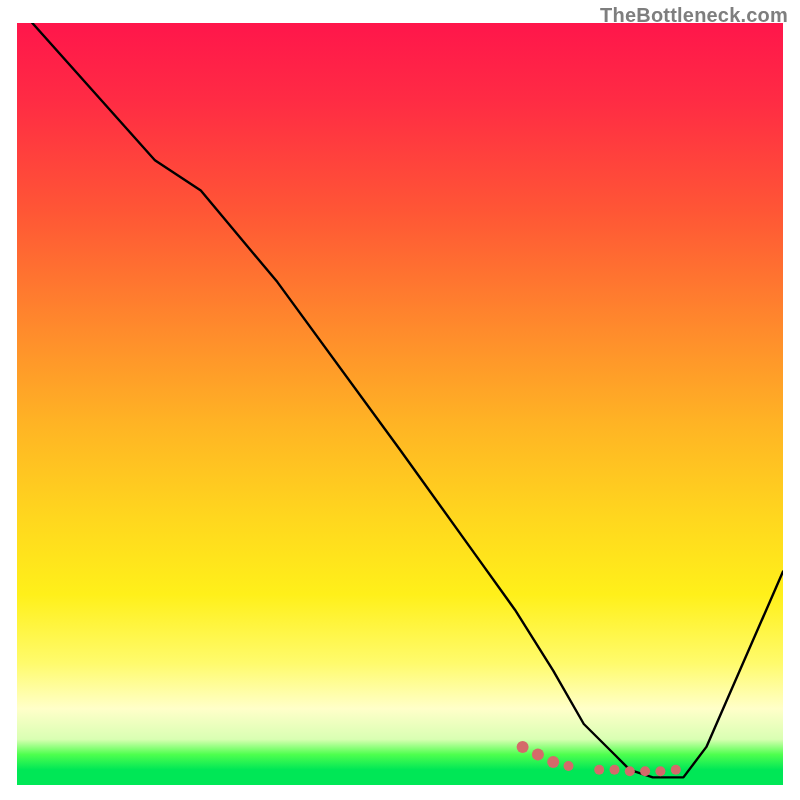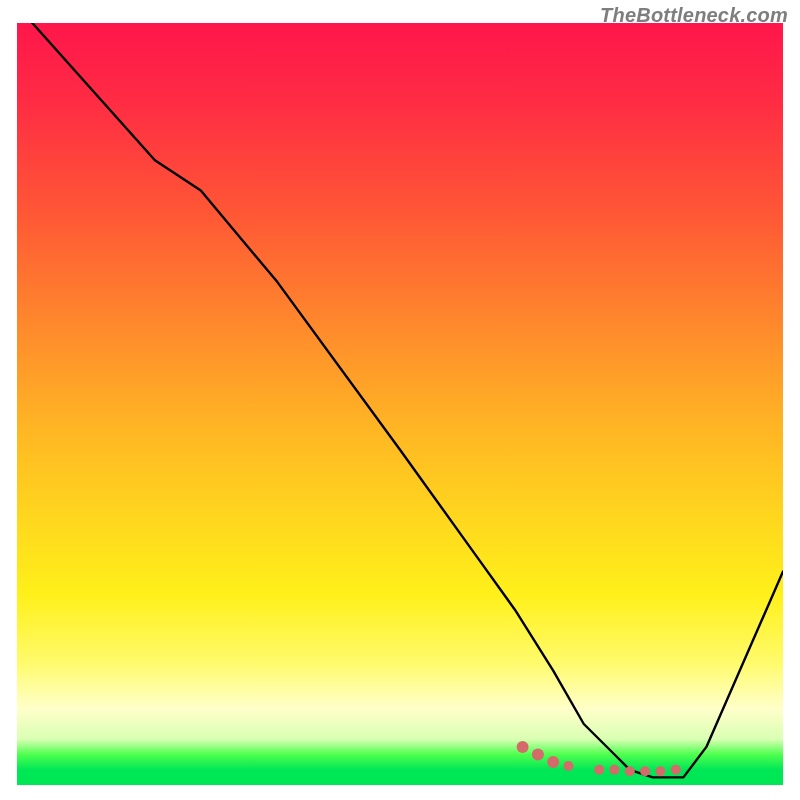--- a/index.html
+++ b/index.html
@@ -8,21 +8,20 @@
     width: 800px;
     height: 800px;
     background: #ffffff;
     overflow: hidden;
     font-family: Arial, Helvetica, sans-serif;
   }
   .chart-container {
     position: relative;
     width: 800px;
     height: 800px;
-    font-style: italic;
   }
   .watermark {
     position: absolute;
     top: 4px;
     right: 12px;
     font-size: 20px;
     font-weight: 600;
     color: #7e7e7e;
     letter-spacing: 0.2px;
     z-index: 5;

